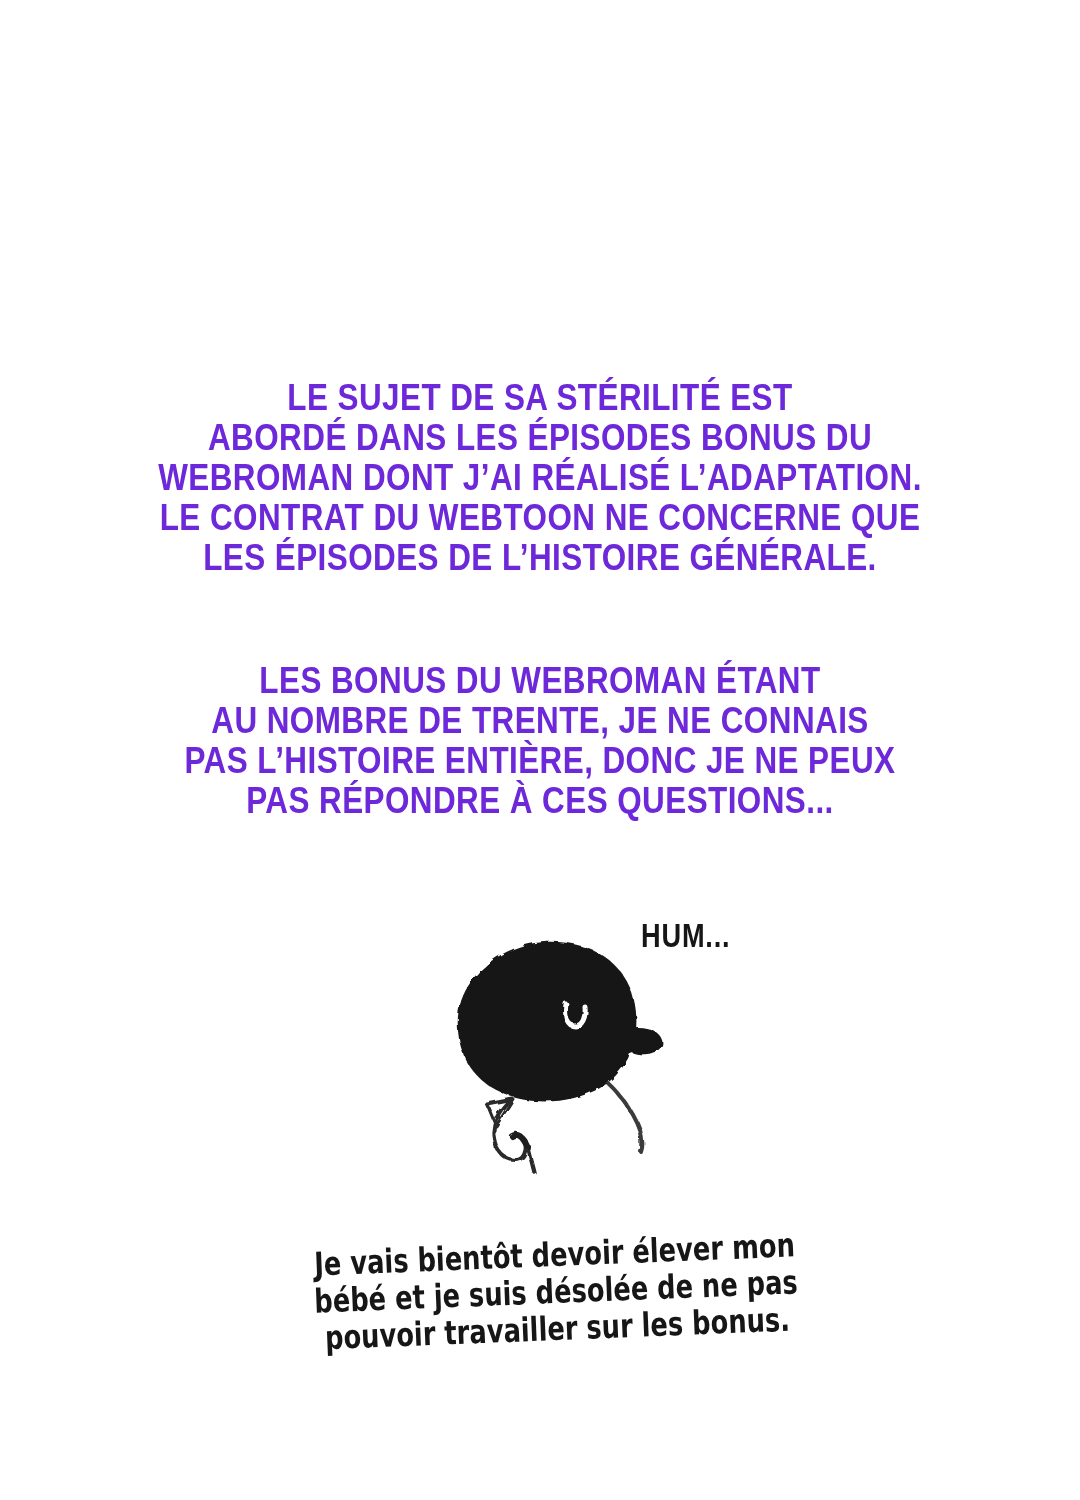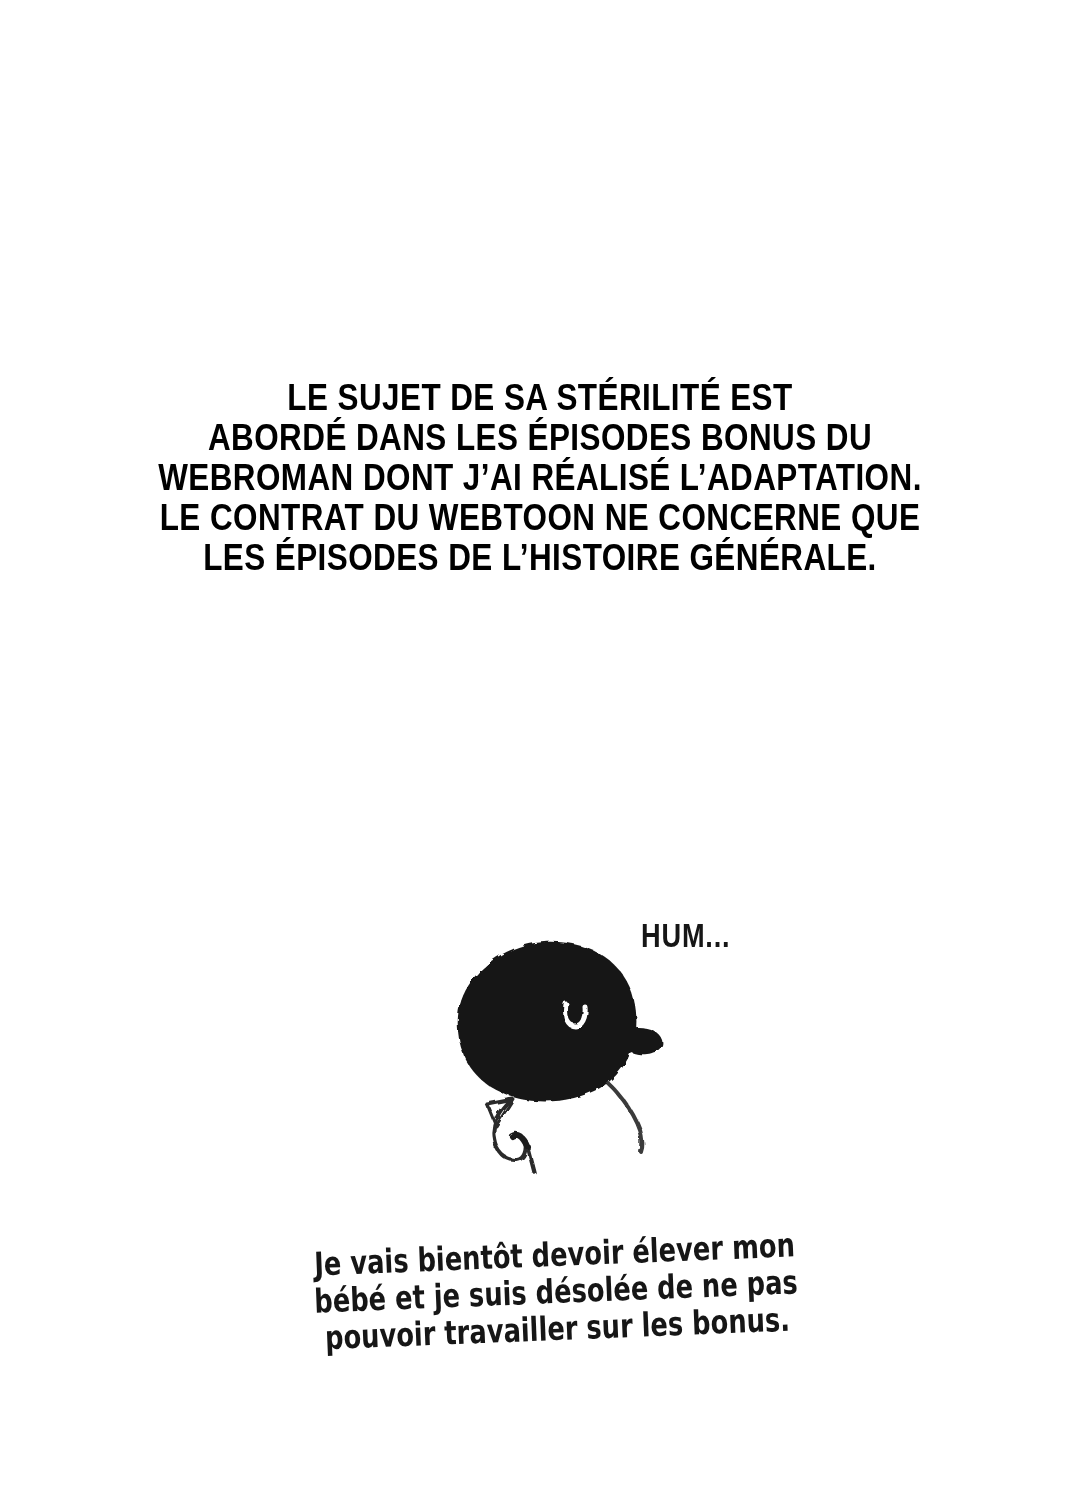--- a/index.html
+++ b/index.html
@@ -18,21 +18,21 @@
     position: absolute;
     inset: 0;
     background: #ffffff;
   }
   
   .narration {
     position: absolute;
     left: 0;
     width: 1080px;
     text-align: center;
-    color: #000000;
+    color: #6d28d9;
     font-weight: bold;
     font-size: 37px;
     line-height: 40px;
     letter-spacing: 0.5px;
   }
   .narration .nline {
     transform: scaleX(0.85);
     transform-origin: 50% 50%;
     white-space: nowrap;
   }
@@ -89,20 +89,26 @@
 <div class="page">
 
   <div class="narration" id="narration-1">
     <div class="nline">LE SUJET DE SA STÉRILITÉ EST</div>
     <div class="nline">ABORDÉ DANS LES ÉPISODES BONUS DU</div>
     <div class="nline">WEBROMAN DONT J’AI RÉALISÉ L’ADAPTATION.</div>
     <div class="nline">LE CONTRAT DU WEBTOON NE CONCERNE QUE</div>
     <div class="nline">LES ÉPISODES DE L’HISTOIRE GÉNÉRALE.</div>
   </div>
 
+  <div class="narration" id="narration-2">
+    <div class="nline">LES BONUS DU WEBROMAN ÉTANT</div>
+    <div class="nline">AU NOMBRE DE TRENTE, JE NE CONNAIS</div>
+    <div class="nline">PAS L’HISTOIRE ENTIÈRE, DONC JE NE PEUX</div>
+    <div class="nline">PAS RÉPONDRE À CES QUESTIONS...</div>
+  </div>
 
   <div class="sfx">HUM...</div>
 
   <svg class="character-svg" viewBox="430 920 250 270" xmlns="http://www.w3.org/2000/svg">
     <defs>
       <filter id="rough" x="-15%" y="-15%" width="130%" height="130%">
         <feTurbulence type="fractalNoise" baseFrequency="0.09" numOctaves="2" seed="7" result="n"></feTurbulence>
         <feDisplacementMap in="SourceGraphic" in2="n" scale="5"></feDisplacementMap>
       </filter>
     </defs>

